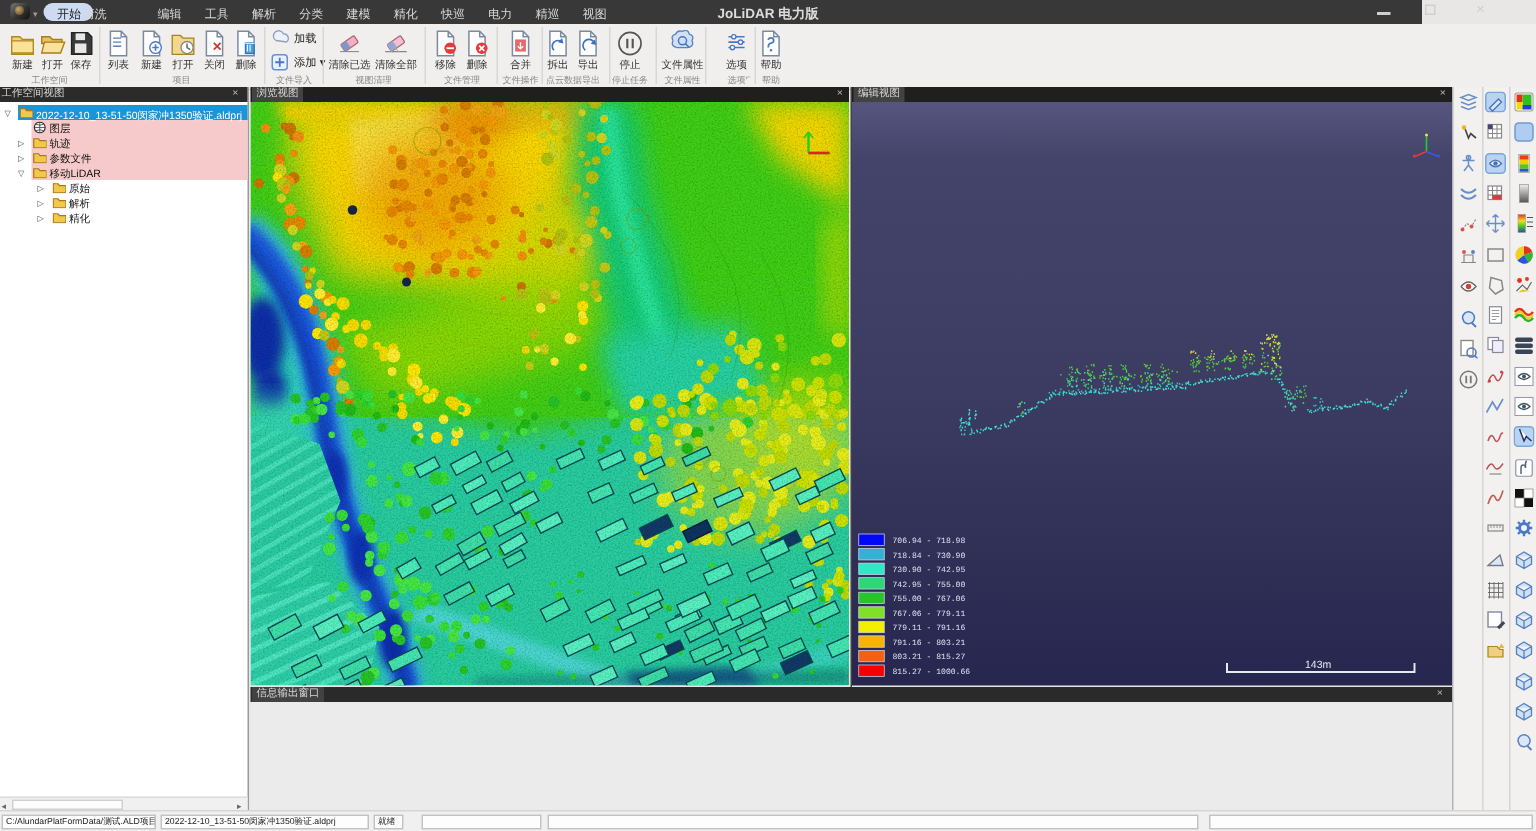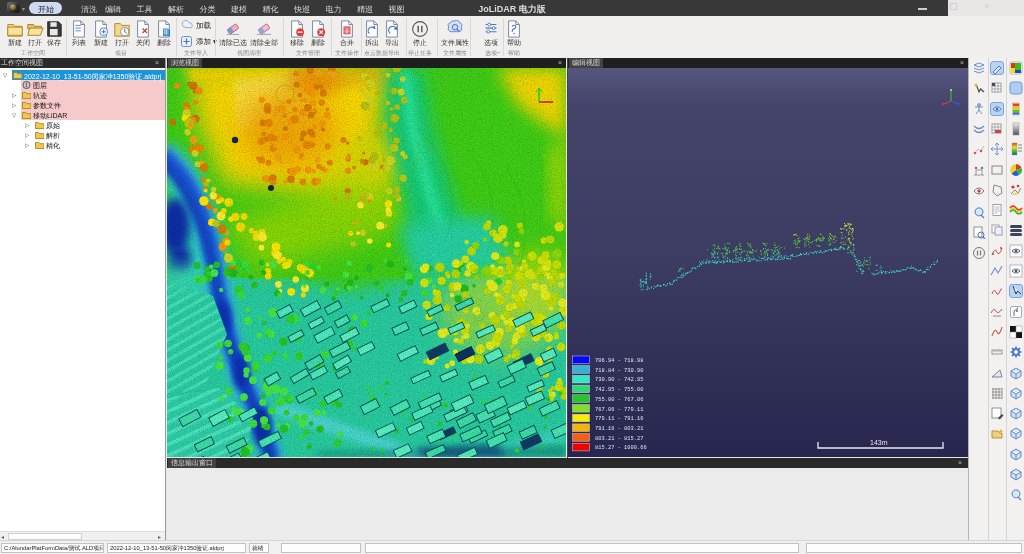--- a/index.html
+++ b/index.html
@@ -8,21 +8,21 @@
 .hdr{background:#2b2b2b;color:#d8d8d8;font-size:7px;line-height:10px;padding-left:1px}
 .hx{position:absolute;right:2px;top:0;color:#bbb;font-size:7px}
 </style></head><body>
 <div id="app">
 <div class="abs" style="left:0;top:0;width:948px;height:16px;background:#383838">
       <div class="abs" style="left:7px;top:2px;width:13px;height:11px;border-radius:3px;background:linear-gradient(135deg,#777 0%,#333 55%,#111 100%)"></div>
       <div class="abs" style="left:10px;top:4px;width:6px;height:6px;border-radius:50%;background:radial-gradient(circle at 35% 35%,#c9a86a,#4a3a18)"></div>
       <div class="abs" style="left:22px;top:5px;color:#999;font-size:6px">▾</div>
       <div class="abs" style="left:29px;top:2px;width:33px;height:12px;background:#ccdaf2;border-radius:6px"></div>
       <div class="abs" style="left:30px;top:3.5px;width:32px;text-align:center;font-size:8px;color:#222">开始</div>
-      <div class="abs" style="left:73px;top:3.5px;width:32px;text-align:center;font-size:8px;color:#d8d8d8">清洗</div>
+      <div class="abs" style="left:55px;top:3.5px;width:32px;text-align:left;font-size:8px;color:#d8d8d8">清洗</div>
       <div class="abs" style="left:97px;top:3.5px;width:32px;text-align:center;font-size:8px;color:#d8d8d8">编辑</div>
       <div class="abs" style="left:128.5px;top:3.5px;width:32px;text-align:center;font-size:8px;color:#d8d8d8">工具</div>
       <div class="abs" style="left:160px;top:3.5px;width:32px;text-align:center;font-size:8px;color:#d8d8d8">解析</div>
       <div class="abs" style="left:191.5px;top:3.5px;width:32px;text-align:center;font-size:8px;color:#d8d8d8">分类</div>
       <div class="abs" style="left:223px;top:3.5px;width:32px;text-align:center;font-size:8px;color:#d8d8d8">建模</div>
       <div class="abs" style="left:254.5px;top:3.5px;width:32px;text-align:center;font-size:8px;color:#d8d8d8">精化</div>
       <div class="abs" style="left:286px;top:3.5px;width:32px;text-align:center;font-size:8px;color:#d8d8d8">快巡</div>
       <div class="abs" style="left:317.5px;top:3.5px;width:32px;text-align:center;font-size:8px;color:#d8d8d8">电力</div>
       <div class="abs" style="left:349px;top:3.5px;width:32px;text-align:center;font-size:8px;color:#d8d8d8">精巡</div>
       <div class="abs" style="left:380.5px;top:3.5px;width:32px;text-align:center;font-size:8px;color:#d8d8d8">视图</div>

